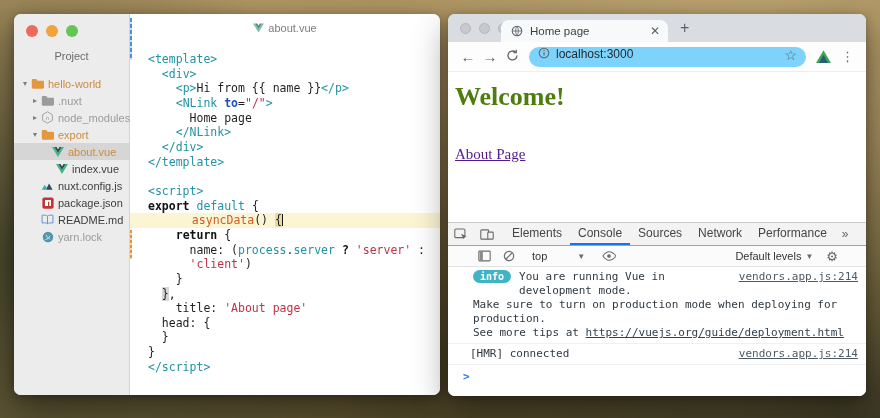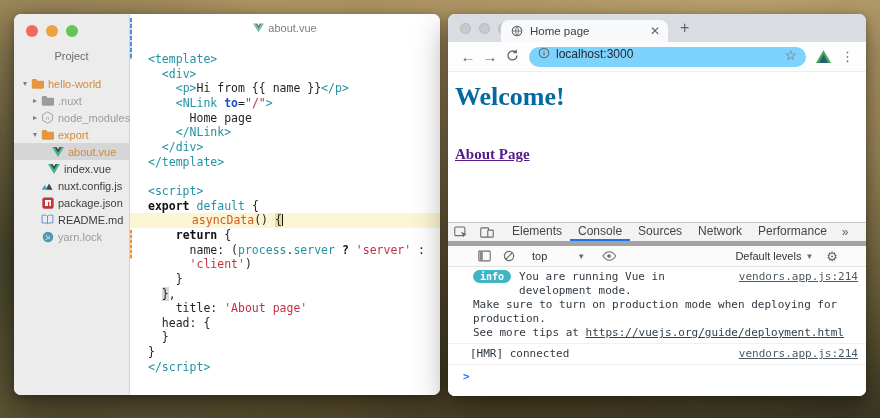--- a/index.html
+++ b/index.html
@@ -64,26 +64,26 @@
   .tab-close { font-size:12px; color:#5f6368; cursor:pointer; }
   .newtab { position:absolute; left:232px; top:5px; font-size:16px; color:#5f6368; cursor:pointer; }
   .btoolbar { height:30px; background:#fdfdfe; border-bottom:1px solid #eceef0; display:flex; align-items:center; padding:0 9px; flex:none; }
   .navbtn { font-size:15px; color:#5f6368; width:22px; text-align:center; cursor:pointer; }
   .omnibox { flex:1; height:20px; background:#7dd3fc; border-radius:10px; margin:0 6px; display:flex; align-items:flex-start; padding:0 9px; }
   .urltext { font-size:12px; color:#24292e; margin-left:6px; }
   .star { margin-left:auto; font-size:14px; color:#5f6368; cursor:pointer; }
   .extension { margin:0 7px 0 4px; cursor:pointer; display:flex; }
   .kebab { font-size:13px; color:#5f6368; letter-spacing:0; cursor:pointer; padding:0 3px; }
   .bpage { height:150px; background:#fff; padding:10px 8px 0 7px; flex:none; }
-  .bpage h1 { font-family:"Liberation Serif", serif; font-size:26px; color:#0369a1; }
+  .bpage h1 { font-family:"Liberation Serif", serif; font-size:26px; color:#4d7c0f; }
   .bpage a { display:inline-block; margin-top:34px; font-family:"Liberation Serif", serif;
-    font-size:15px; color:#551a8b; text-decoration:underline; cursor:pointer;font-weight:bold; }
+    font-size:15px; color:#551a8b; text-decoration:underline; cursor:pointer; }
 
   .devtools { border-top:1px solid #c9c9c9; flex:1; display:flex; flex-direction:column; background:#fff; }
-  .dt-tabs { height:23px; background:#f3f3f3; border-bottom:5px solid #a3a3a3; display:flex; align-items:stretch; flex:none; }
+  .dt-tabs { height:23px; background:#f3f3f3; border-bottom:1px solid #a3a3a3; display:flex; align-items:stretch; flex:none; }
   .dt-icon { display:flex; align-items:center; padding:0 6px; cursor:pointer; }
   .dt-sep { width:1px; background:#d0d0d0; margin:4px 2px; }
   .dt-tab { display:flex; align-items:center; padding:0 8px; font-size:12px; color:#454545; cursor:pointer; border-bottom:2px solid transparent; }
   .dt-tab.active { border-bottom-color:#1a73e8; }
   .dt-more { display:flex; align-items:center; font-size:12px; color:#5f6368; padding:0 7px; cursor:pointer; }
   .dt-right { margin-left:auto; display:flex; align-items:stretch; }
   .dt-x { display:flex; align-items:center; font-size:14px; color:#5f6368; padding:0 9px; cursor:pointer; }
   .dt-toolbar { height:21px; background:#fbfbfb; border-bottom:1px solid #e3e3e3; display:flex; align-items:center; padding:0 24px; flex:none; font-size:11px; color:#333; }
   .ctx { margin:0 4px 0 6px; }
   .ddarrow { font-size:8px; color:#6b6b6b; margin:0 6px 0 26px; }
@@ -152,21 +152,21 @@
         </div>
         <div class="trow accent selected" style="padding-left: 36px;">
           <span class="ticon">
             <svg width="12" height="10" viewBox="0 0 24 20">
               <path d="M0 0h4.8L12 12 19.2 0H24L12 20z" fill="#41b883"></path>
               <path d="M4.8 0h4.3L12 5l2.9-5h4.3L12 12z" fill="#35495e"></path>
             </svg>
           </span>
           <span class="tlabel">about.vue</span>
         </div>
-        <div class="trow normal" style="padding-left: 32px;">
+        <div class="trow normal" style="padding-left: 40px;">
           <span class="ticon">
             <svg width="12" height="10" viewBox="0 0 24 20">
               <path d="M0 0h4.8L12 12 19.2 0H24L12 20z" fill="#41b883"></path>
               <path d="M4.8 0h4.3L12 5l2.9-5h4.3L12 12z" fill="#35495e"></path>
             </svg>
           </span>
           <span class="tlabel">index.vue</span>
         </div>
         <div class="trow normal" style="padding-left: 26px;">
           <span class="ticon">

